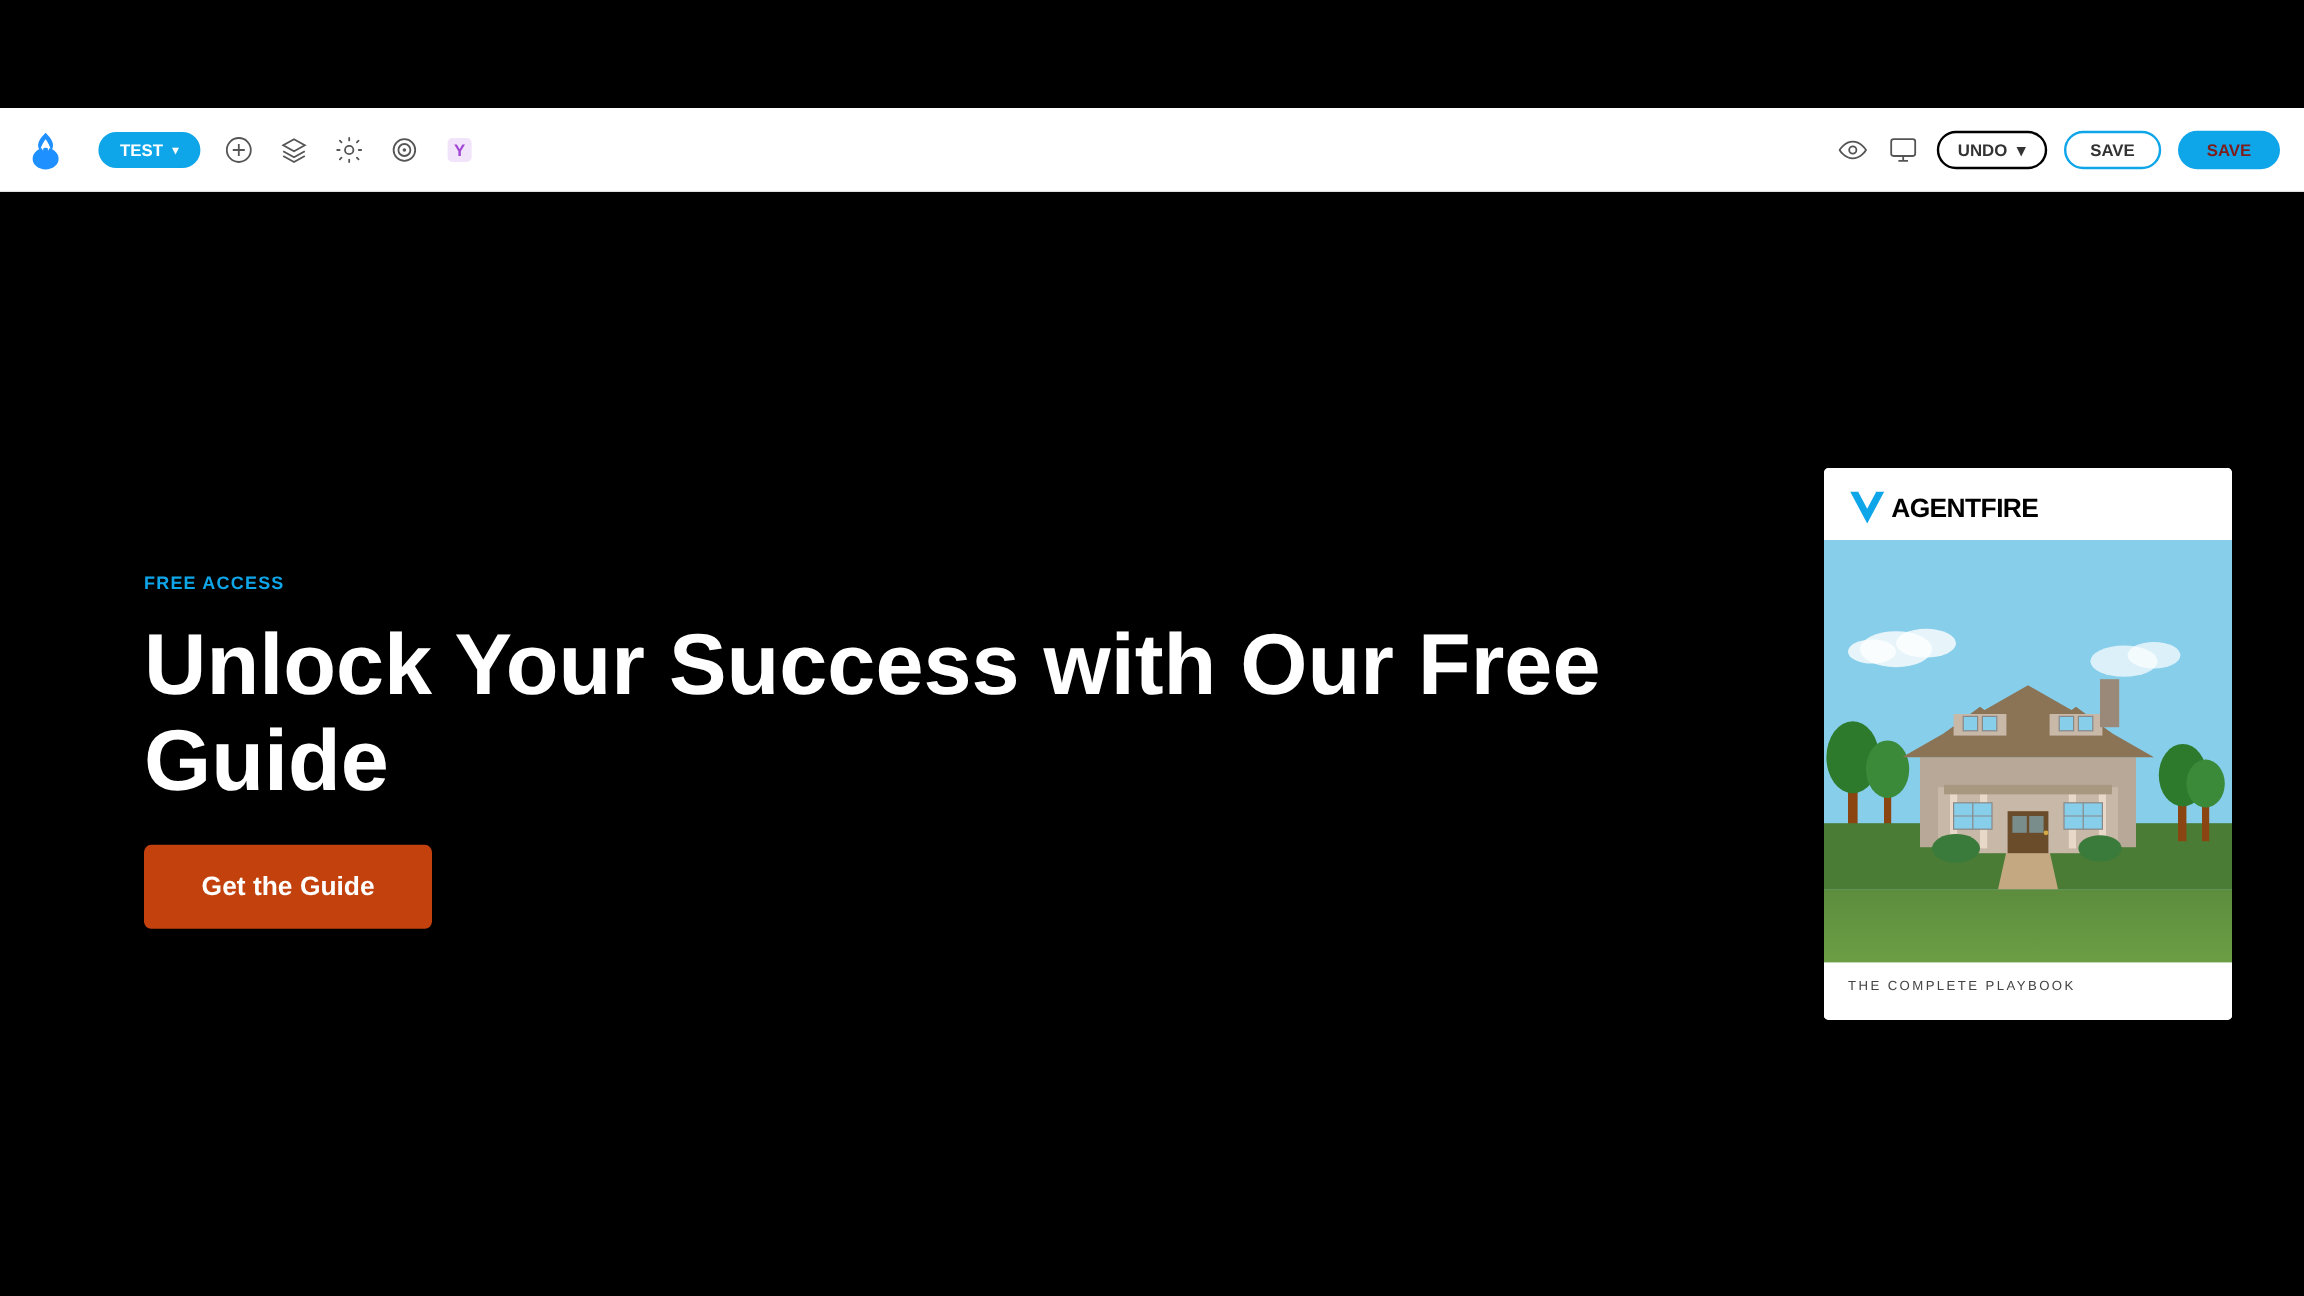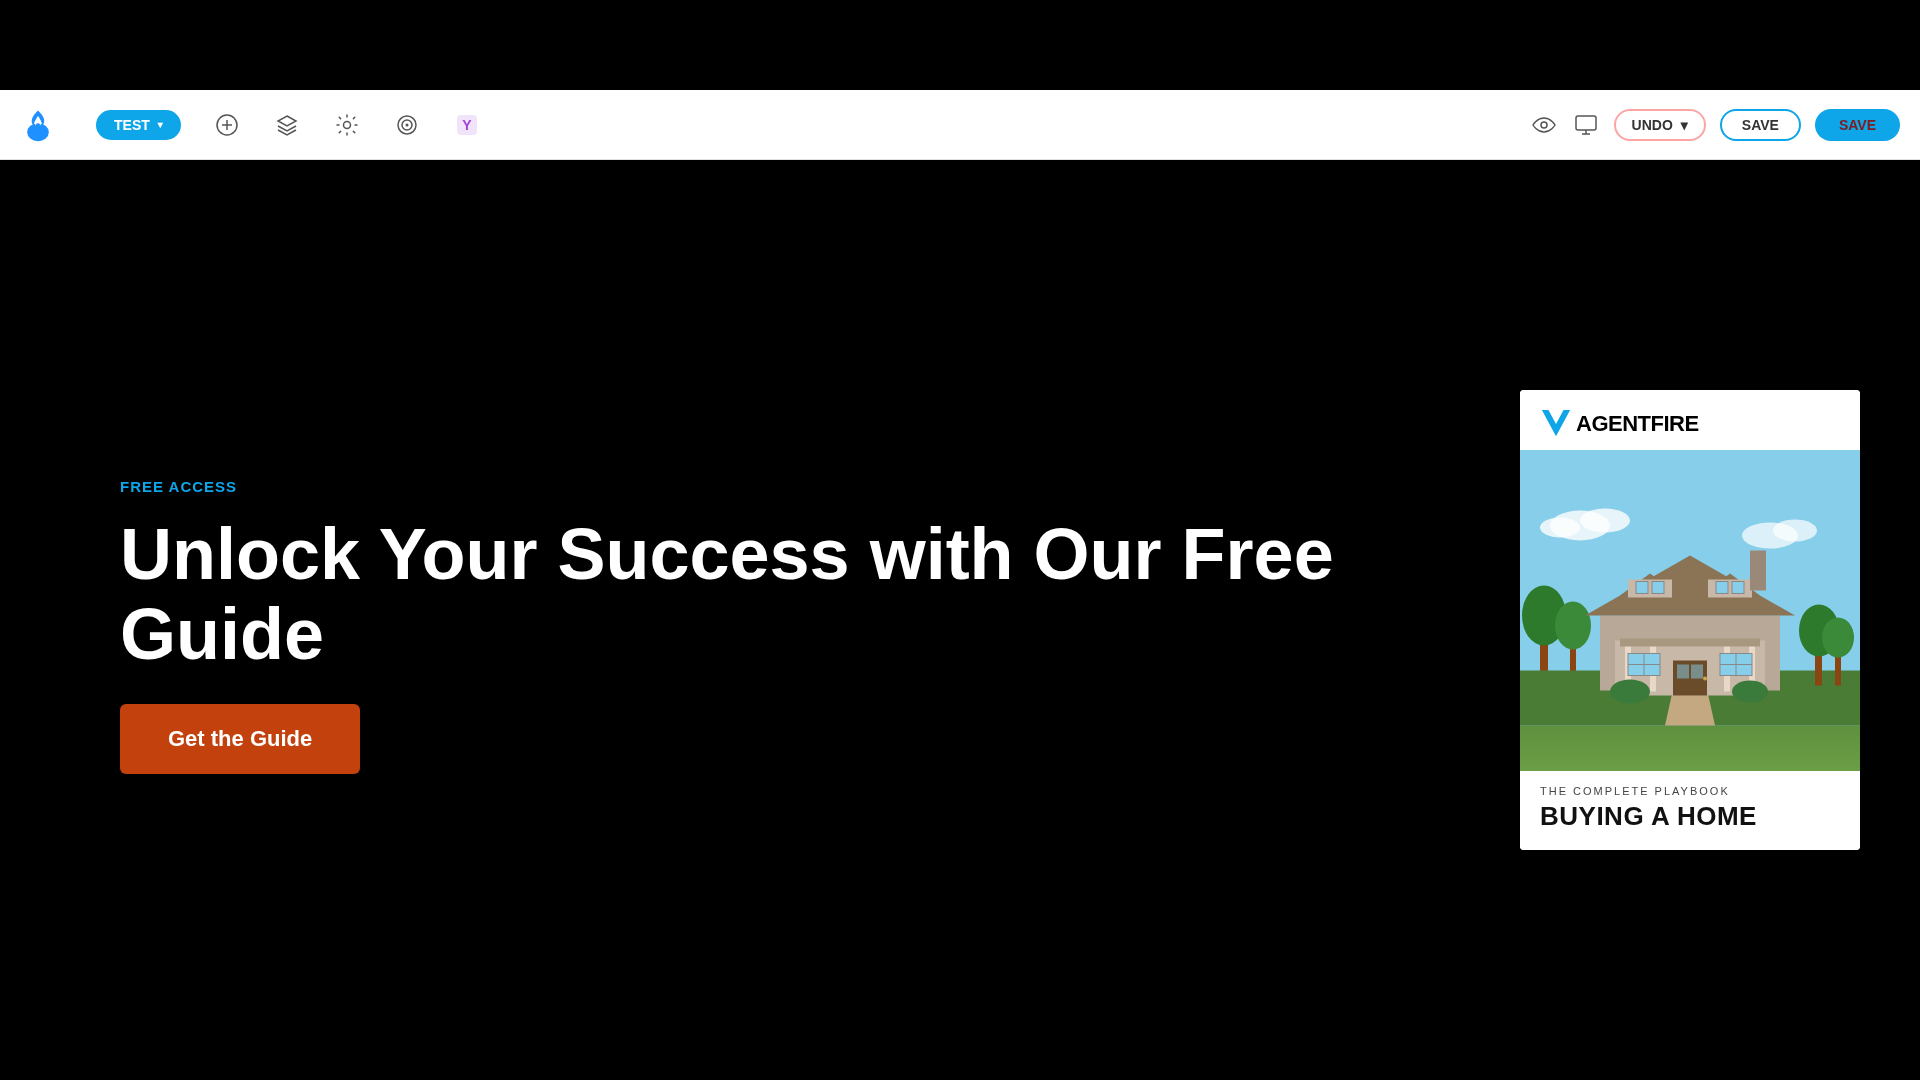--- a/index.html
+++ b/index.html
@@ -18,21 +18,21 @@
       height: 70px;
       background: #fff;
       display: flex;
       align-items: center;
       padding: 0 20px;
       border-bottom: 1px solid #e0e0e0;
     }
     .toolbar-left {
       display: flex;
       align-items: center;
-      gap: 32px;
+      gap: 18px;
       flex: 1;
     }
     .logo {
       width: 36px;
       height: 36px;
       margin-right: 8px;
     }
     .test-btn {
       background: #0ea5e9;
       color: #fff;
@@ -60,21 +60,21 @@
       cursor: pointer;
     }
     .toolbar-right {
       display: flex;
       align-items: center;
       gap: 14px;
     }
     .undo-btn {
       background: #fff;
       color: #333;
-      border: 2px solid #fca5a5;
+      border: 2px solid #000000;
       border-radius: 20px;
       padding: 6px 16px;
       font-size: 14px;
       font-weight: 600;
       display: flex;
       align-items: center;
       gap: 8px;
       cursor: pointer;
     }
     .exit-btn {
@@ -411,17 +411,16 @@
           <rect x="315" y="150" width="6" height="40" fill="#8B4513"></rect>
           <ellipse cx="318" cy="142" rx="16" ry="20" fill="#3a8a3a"></ellipse>
 
           <ellipse cx="110" cy="196" rx="20" ry="12" fill="#3a7a3a"></ellipse>
           <ellipse cx="230" cy="196" rx="18" ry="11" fill="#3a7a3a"></ellipse>
         </svg>
       </div>
 
       <div class="book-footer">
         <div class="playbook-label">THE COMPLETE PLAYBOOK</div>
-        <div class="buying-home-title">BUYING A HOME</div>
       </div>
     </div>
   </div>
 </div>
 
 </body></html>

